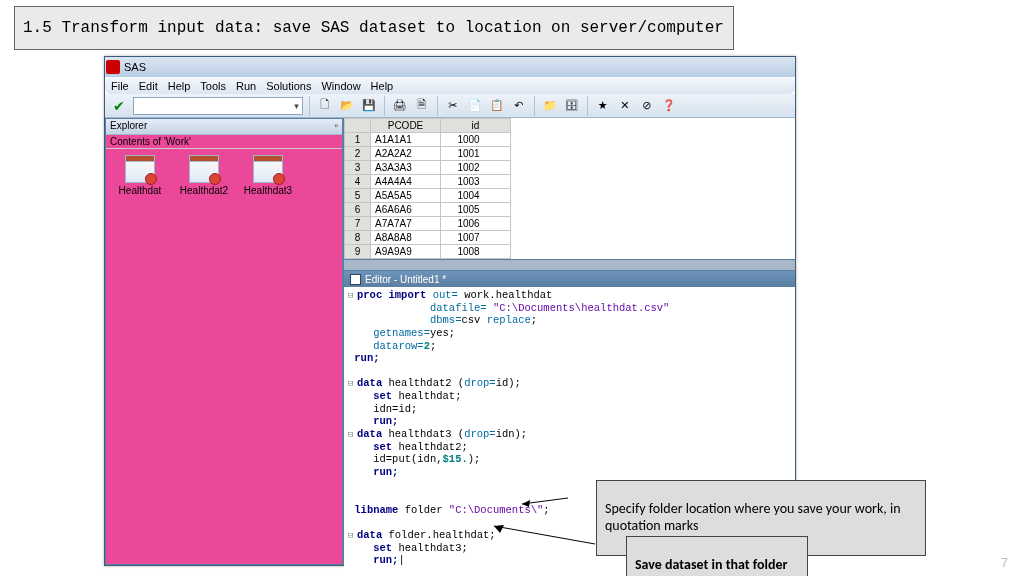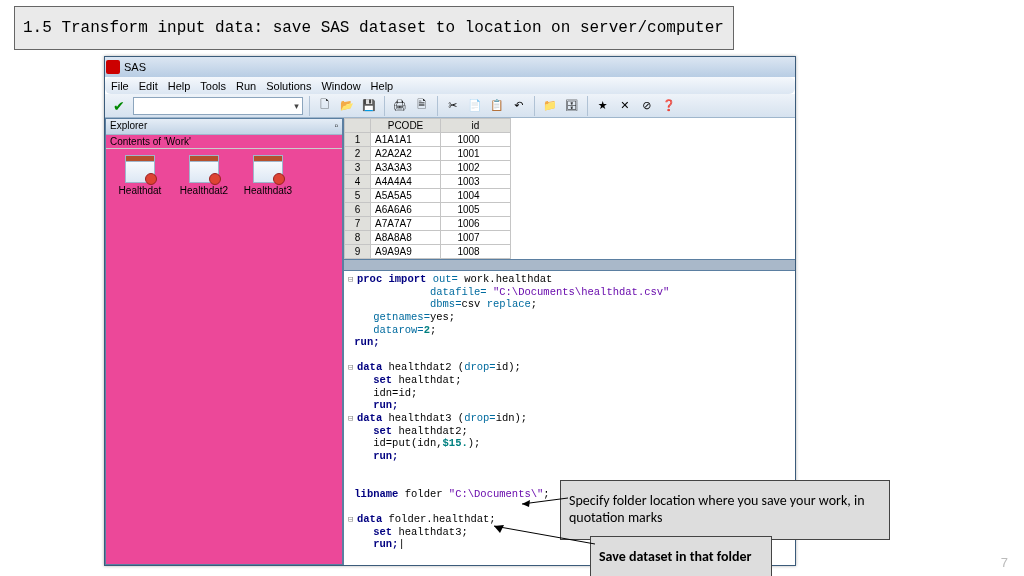--- a/index.html
+++ b/index.html
@@ -47,21 +47,21 @@
   .editor { flex:1; background:#fff; display:flex; flex-direction:column; margin-top:10px; border-top:1px solid #5b7fa1;}
   .ed-title { height: 16px; background: linear-gradient(#6f94bb,#5b7fa1); color:#fff; font-size: 10px; padding: 1px 6px; display:flex; align-items:center; gap:4px;}
   .ed-title .ed-icon{width:11px;height:11px;background:#fff;border:1px solid #345;}
   .code { font-family: "Courier New", monospace; font-size: 10.5px; padding: 2px 4px; line-height: 1.2; white-space: pre; overflow:hidden;}
   .kw { color: #000080; font-weight: bold; }
   .opt { color: #006b9f; }
   .str { color: #6a0dad; }
   .num { color: #008080; font-weight:bold;}
   .fold { color:#888; font-size:9px; display:inline-block; width:9px;}
 
-  .callout { position: absolute; background: #ddd; border: 1px solid #444; padding: 12px 8px; font-size: 14px; font-family: Calibri, sans-serif; line-height:1.2; }
+  .callout { position: absolute; background: #ddd; border: 1px solid #444; padding: 20px 8px; font-size: 14px; font-family: Calibri, sans-serif; line-height:1.2;margin-left:36px; }
   .callout1 { top: 480px; left: 560px; width: 330px; }
   .callout2 { top: 536px; left: 590px; width: 182px; font-weight: bold; }
 
   .page-num { position:absolute; bottom:6px; right:16px; color:#bbb; font-size:13px;}
 
   svg.arrow { position:absolute; pointer-events:none; }
 </style>
 </head>
 <body>
 
@@ -184,20 +184,24 @@
               <tr>
                 <td>9</td>
                 <td>A9A9A9</td>
                 <td>1008</td>
               </tr>
             </tbody>
         </table>
       </div>
 
       <div class="editor">
+        <div class="ed-title">
+          <div class="ed-icon"></div>
+          <span>Editor - Untitled1 *</span>
+        </div>
 <div class="code"><span class="fold">⊟</span><span class="kw">proc import </span><span class="opt">out=</span><span> work.healthdat</span>
  <span>            </span><span class="opt">datafile=</span><span class="str"> "C:\Documents\healthdat.csv"</span>
  <span>            </span><span class="opt">dbms=</span><span>csv </span><span class="opt">replace</span>;
  <span>   </span><span class="opt">getnames=</span><span>yes;</span>
  <span>   </span><span class="opt">datarow=</span><span class="num">2</span>;
  <span class="kw">run;</span>
 
 <span class="fold">⊟</span><span class="kw">data</span><span> healthdat2 (</span><span class="opt">drop=</span><span>id);</span>
  <span>   </span><span class="kw">set</span><span> healthdat;</span>
  <span>   idn=id;</span>

